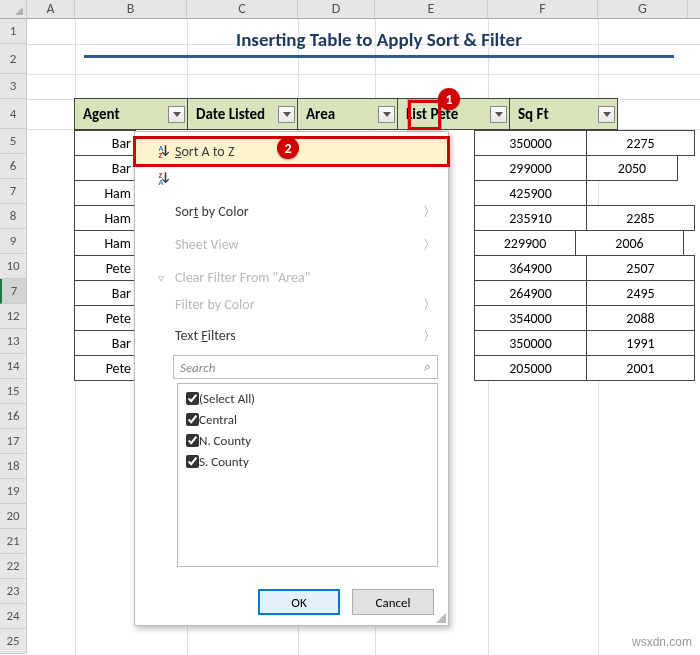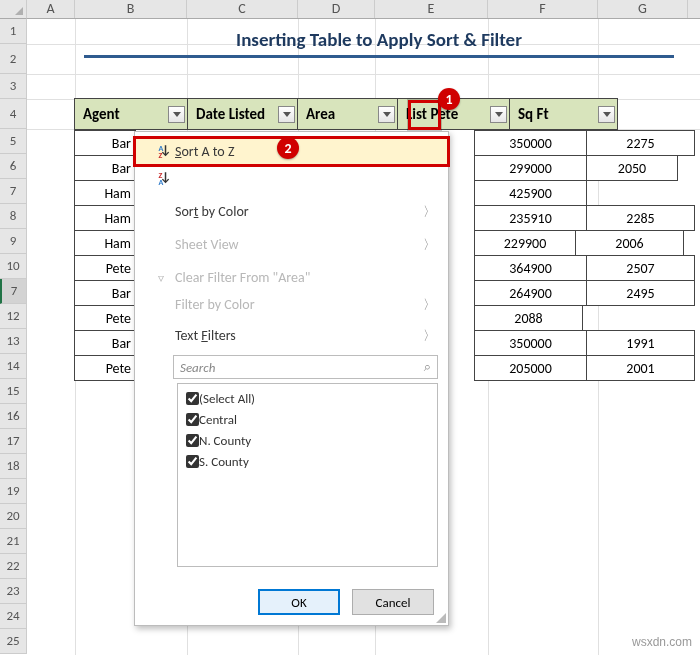--- a/index.html
+++ b/index.html
@@ -198,20 +198,21 @@
     </div>
   <div class="trow">
       <div class="td lp" style="width:113px">364900</div>
       <div class="td sq" style="width:109px">2507</div>
     </div>
   <div class="trow">
       <div class="td lp" style="width:113px">264900</div>
       <div class="td sq" style="width:109px">2495</div>
     </div>
   <div class="trow">
+      <div class="td lp" style="width:113px">354000</div>
       <div class="td sq" style="width:109px">2088</div>
     </div>
   <div class="trow">
       <div class="td lp" style="width:113px">350000</div>
       <div class="td sq" style="width:109px">1991</div>
     </div>
   <div class="trow">
       <div class="td lp" style="width:113px">205000</div>
       <div class="td sq" style="width:109px">2001</div>
     </div>

